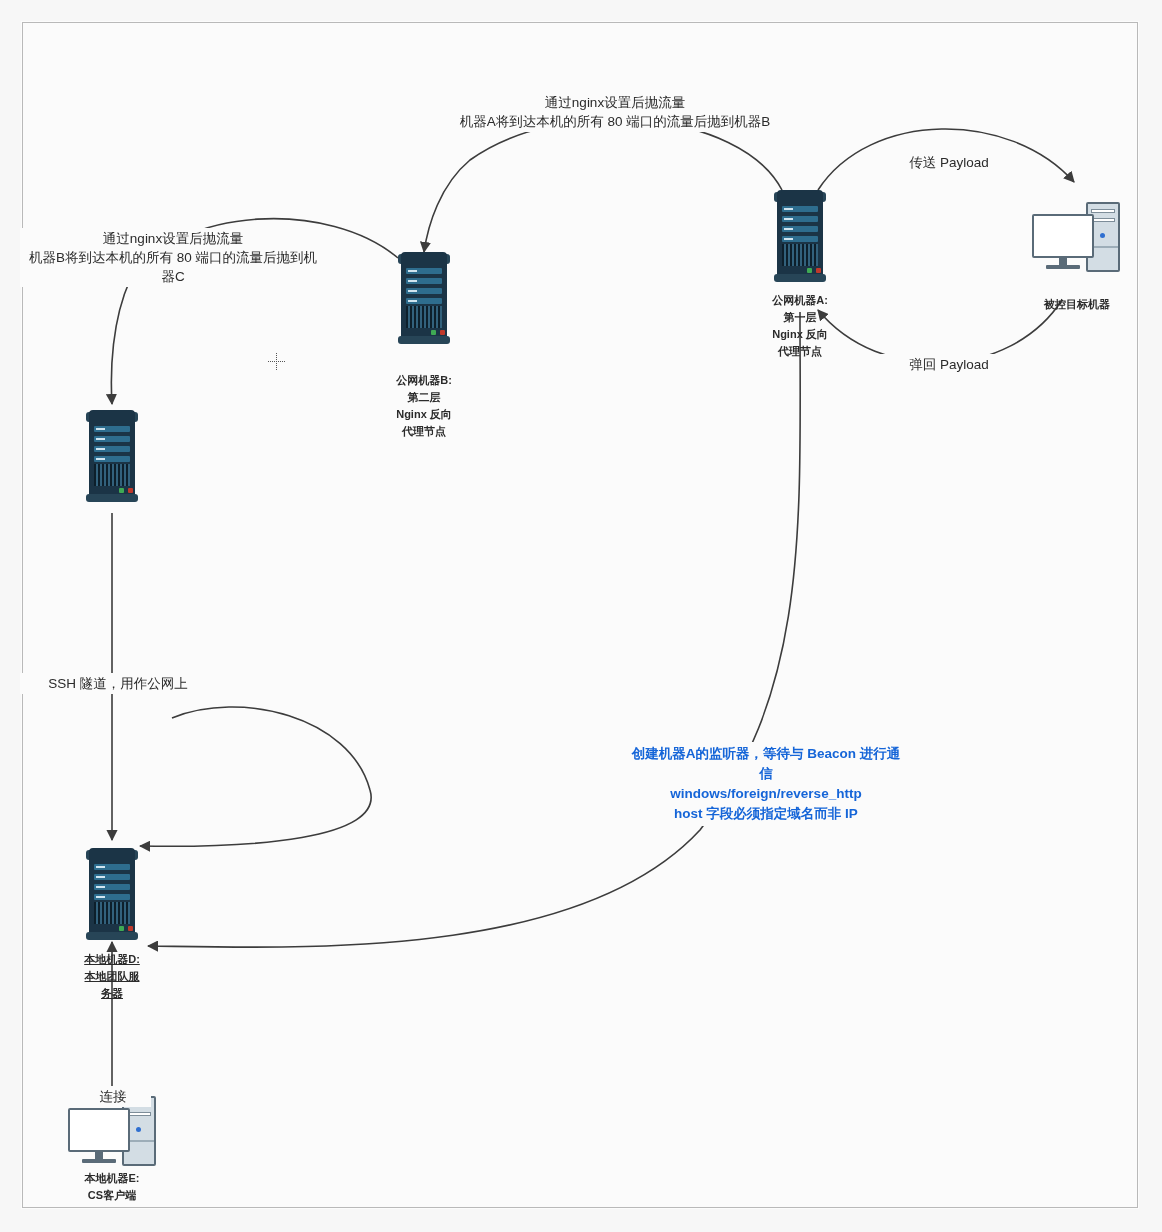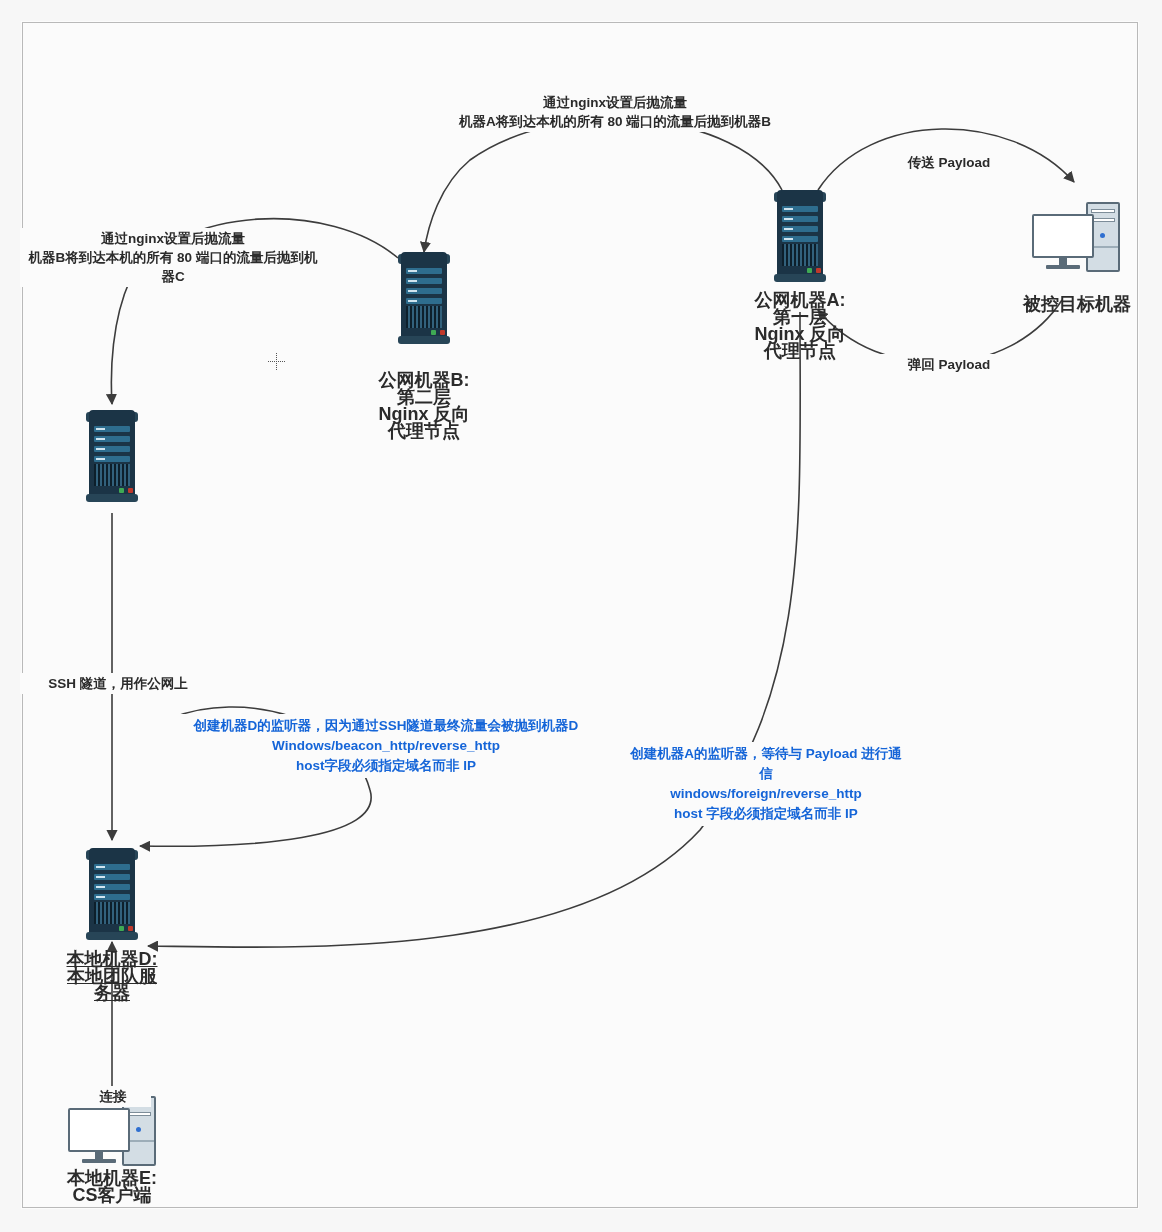--- a/index.html
+++ b/index.html
@@ -32,31 +32,31 @@
     width: 1162px;
     height: 1232px;
     pointer-events: none;
   }
   .node {
     position: absolute;
   }
   .caption {
     position: absolute;
     text-align: center;
-    font-size: 18px;
+    font-size: 11px;
     font-weight: bold;
     color: #2b2b2b;
     line-height: 17px;
     white-space: pre-line;
   }
   .edge-label {
     position: absolute;
     text-align: center;
     font-size: 13.5px;
-    font-weight: bold;
+    font-weight: normal;
     color: #2b2b2b;
     line-height: 19px;
     background: #fbfbfb;
     white-space: pre-line;
     padding: 1px 3px;
   }
   .blue-label {
     position: absolute;
     text-align: center;
     font-size: 13.5px;
@@ -353,24 +353,21 @@
 机器B将到达本机的所有 80 端口的流量后抛到机器C</div>
 
   <div class="edge-label" style="left:876px; top:124px; width:140px;margin-top:28px;">传送 Payload</div>
 
   <div class="edge-label" style="left:876px; top:354px; width:140px;">弹回 Payload</div>
 
   <div class="edge-label" style="left:20px; top:673px; width:190px;">SSH 隧道，用作公网上</div>
 
   <div class="edge-label" style="left:75px; top:1038px; width:70px;margin-top:48px;">连接</div>
 
-  <div class="blue-label" style="left:170px; top:714px; width:424px;">创建机器D的监听器，因为通过SSH隧道最终流量会被抛到机器D
-Windows/beacon_http/reverse_http
-host字段必须指定域名而非 IP</div>
-
-  <div class="blue-label" style="left:610px; top:742px; width:304px;">创建机器A的监听器，等待与 Payload 进行通
+
+  <div class="blue-label" style="left:610px; top:742px; width:304px;">创建机器A的监听器，等待与 Beacon 进行通
 信
 windows/foreign/reverse_http
 host 字段必须指定域名而非 IP</div>
 
   <div class="cursor-mark" style="left:268px; top:353px;"></div>
 
 </div>
 
 </body></html>

